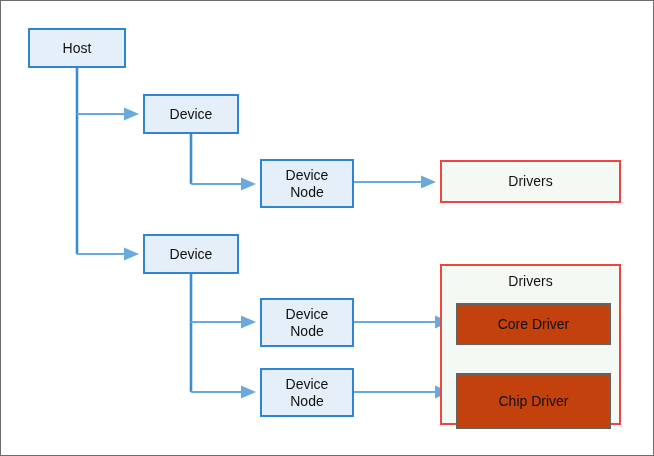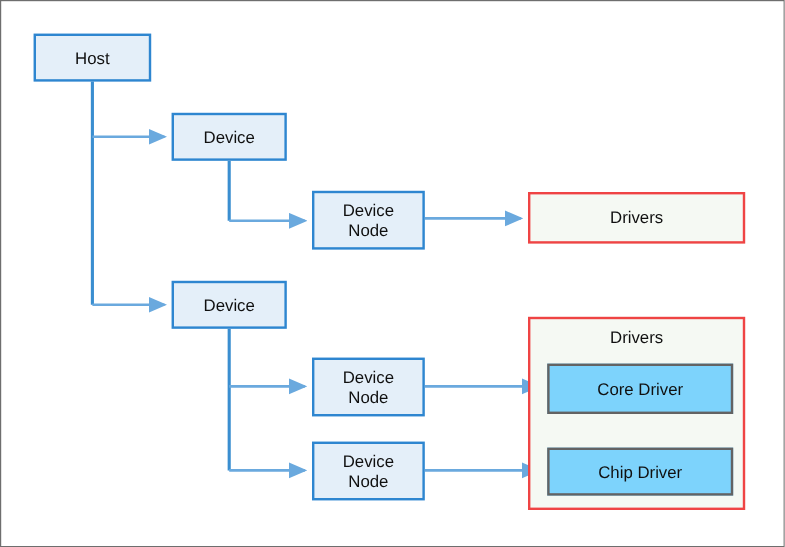--- a/index.html
+++ b/index.html
@@ -41,21 +41,21 @@
   }
   .blue-box {
     background: #e4eff9;
     border: 2px solid #2e86d0;
   }
   .green-box {
     background: #f5f9f3;
     border: 2px solid #ef4444;
   }
   .gray-box {
-    background: #7dd3fc;
+    background: #c2410c;
     border: 2px solid #636363;
     text-align: center;
   }
   .group-title {
     position: absolute;
     box-sizing: border-box;
     display: flex;
     align-items: center;
     justify-content: center;
     color: #101010;
@@ -125,18 +125,18 @@
 Node</span>
   </div>
 
   <div class="node green-box" style="left:439px; top:263px; width:181px; height:161px; display:block;">
     <div class="group-title" style="left:0; top:4px; width:100%; height:22px;">Drivers</div>
 
     <div class="node gray-box" style="left:14px; top:37px; width:155px; height:42px;">
       <span>Core Driver</span>
     </div>
 
-    <div class="node gray-box" style="left:14px; top:107px; width:155px; height:40px;">
+    <div class="node gray-box" style="left:14px; top:107px; width:155px; height:56px;">
       <span>Chip Driver</span>
     </div>
   </div>
 
 </div>
 
 </body></html>

